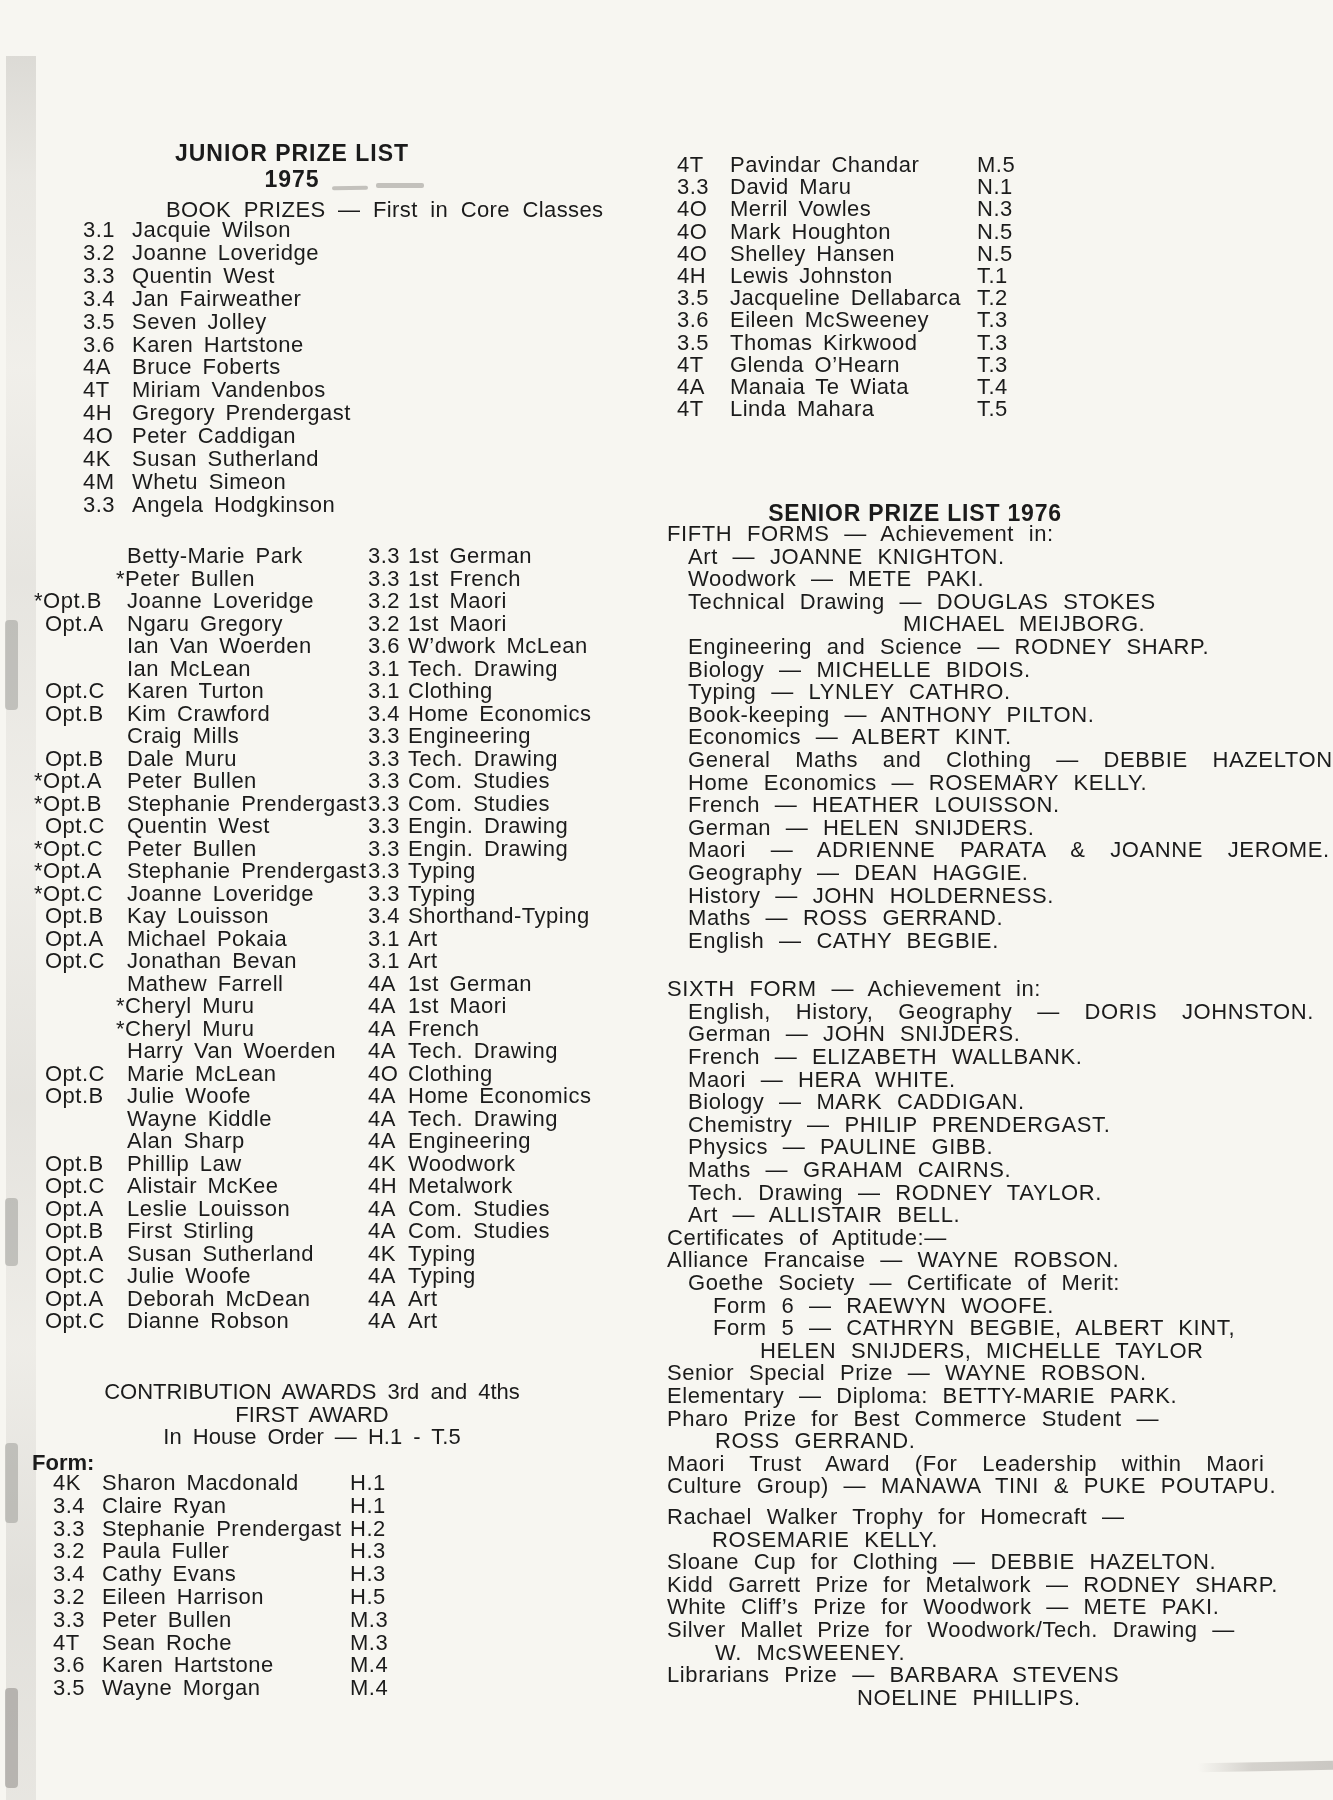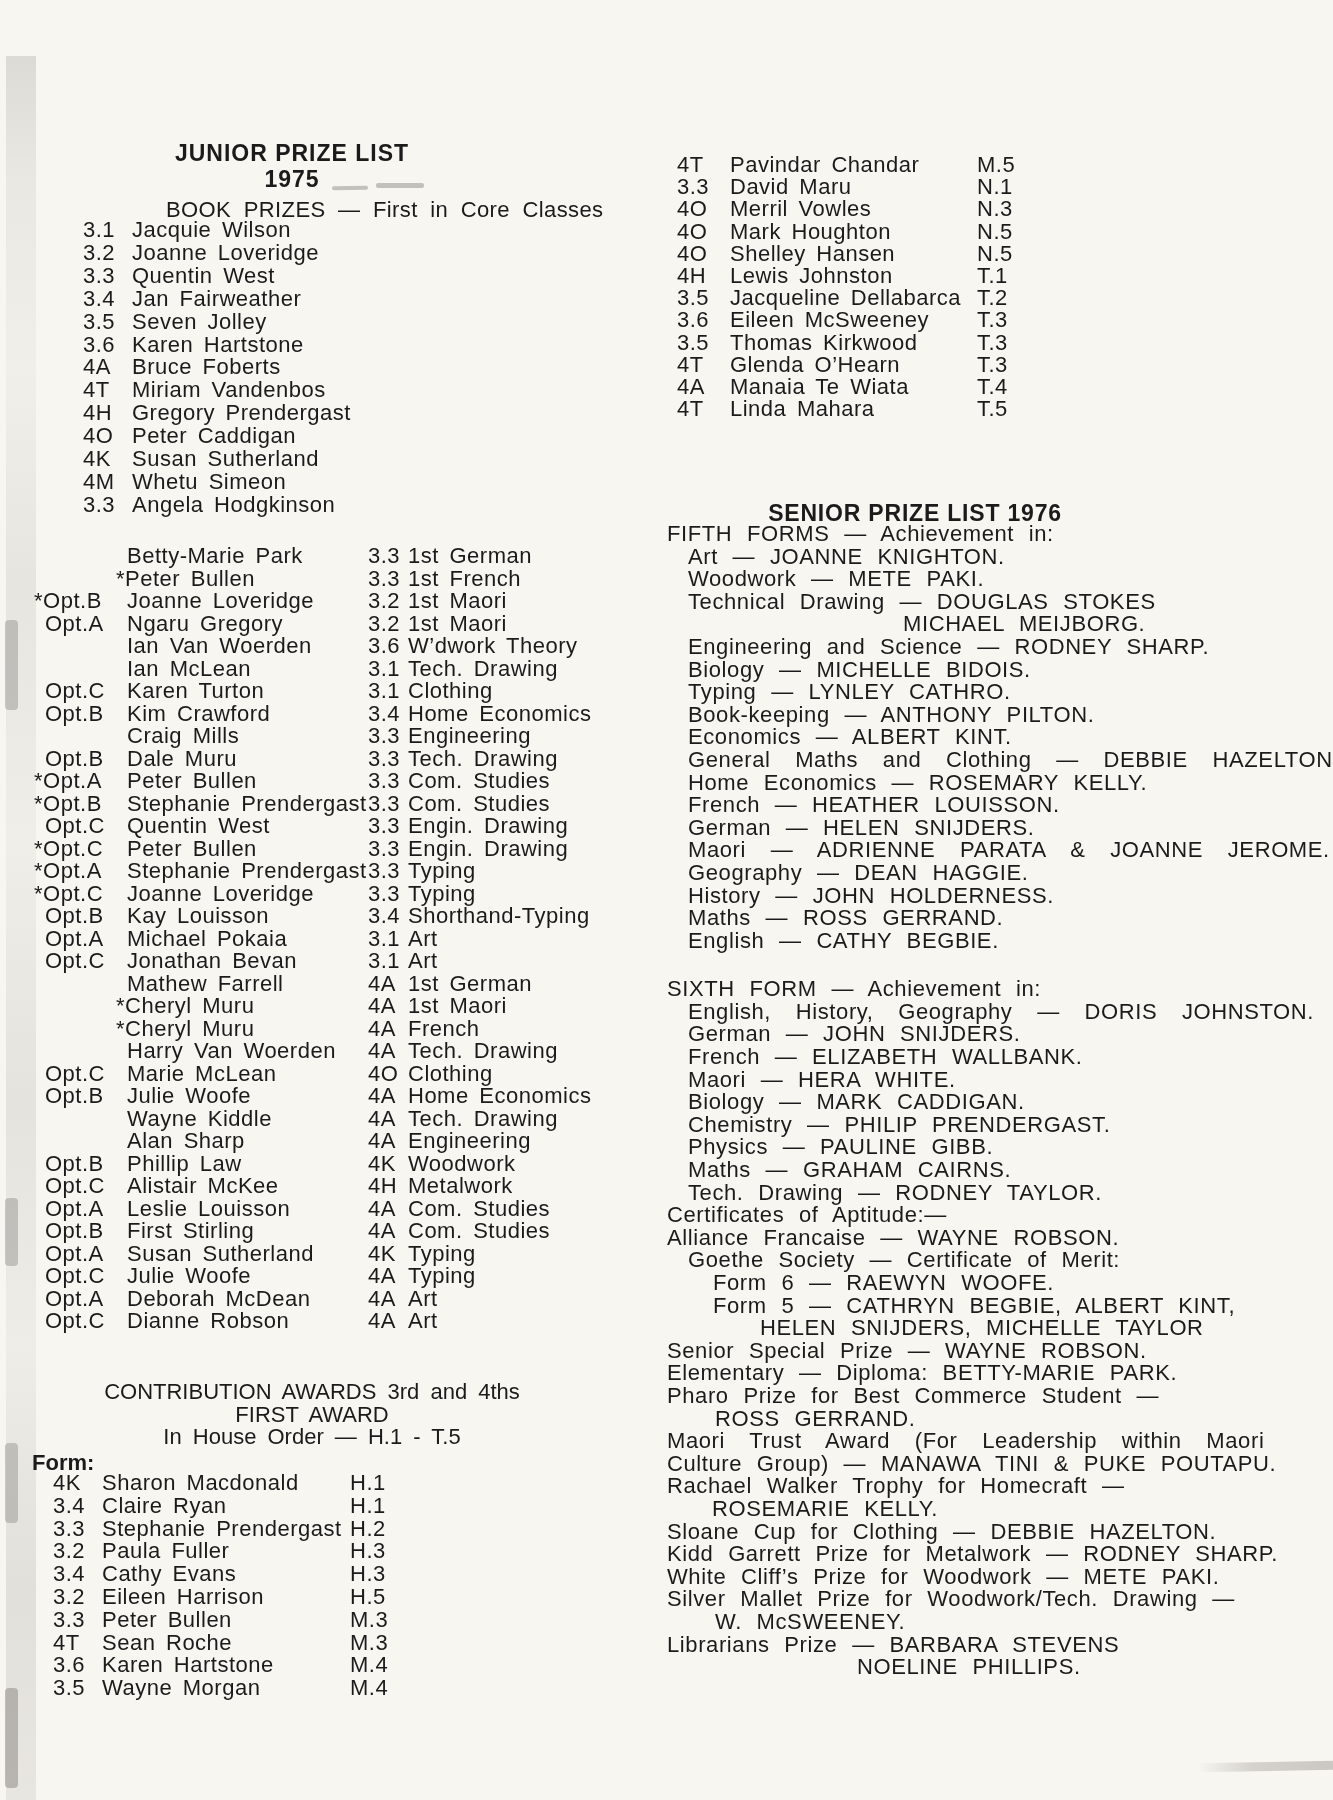--- a/index.html
+++ b/index.html
@@ -92,21 +92,21 @@
       <div class="row"><span class="code">4M</span><span>Whetu Simeon</span></div>
       <div class="row"><span class="code">3.3</span><span>Angela Hodgkinson</span></div>
     </div>
 
   <div class="subject-list">
 
   <div class="row"><span class="opt"></span><span class="sname">Betty-Marie Park</span><span class="code2">3.3</span><span>1st German</span></div>
       <div class="row"><span class="opt"></span><span class="sname" style="text-indent: -11px;">*Peter Bullen</span><span class="code2">3.3</span><span>1st French</span></div>
       <div class="row"><span class="opt" style="text-indent: -11px;">*Opt.B</span><span class="sname">Joanne Loveridge</span><span class="code2">3.2</span><span>1st Maori</span></div>
       <div class="row"><span class="opt">Opt.A</span><span class="sname">Ngaru Gregory</span><span class="code2">3.2</span><span>1st Maori</span></div>
-      <div class="row"><span class="opt"></span><span class="sname">Ian Van Woerden</span><span class="code2">3.6</span><span>W’dwork Theory</span></div>
+      <div class="row"><span class="opt"></span><span class="sname">Ian Van Woerden</span><span class="code2">3.6</span><span>W’dwork McLean</span></div>
       <div class="row"><span class="opt"></span><span class="sname">Ian McLean</span><span class="code2">3.1</span><span>Tech. Drawing</span></div>
       <div class="row"><span class="opt">Opt.C</span><span class="sname">Karen Turton</span><span class="code2">3.1</span><span>Clothing</span></div>
       <div class="row"><span class="opt">Opt.B</span><span class="sname">Kim Crawford</span><span class="code2">3.4</span><span>Home Economics</span></div>
       <div class="row"><span class="opt"></span><span class="sname">Craig Mills</span><span class="code2">3.3</span><span>Engineering</span></div>
       <div class="row"><span class="opt">Opt.B</span><span class="sname">Dale Muru</span><span class="code2">3.3</span><span>Tech. Drawing</span></div>
       <div class="row"><span class="opt" style="text-indent: -11px;">*Opt.A</span><span class="sname">Peter Bullen</span><span class="code2">3.3</span><span>Com. Studies</span></div>
       <div class="row"><span class="opt" style="text-indent: -11px;">*Opt.B</span><span class="sname">Stephanie Prendergast</span><span class="code2">3.3</span><span>Com. Studies</span></div>
       <div class="row"><span class="opt">Opt.C</span><span class="sname">Quentin West</span><span class="code2">3.3</span><span>Engin. Drawing</span></div>
       <div class="row"><span class="opt" style="text-indent: -11px;">*Opt.C</span><span class="sname">Peter Bullen</span><span class="code2">3.3</span><span>Engin. Drawing</span></div>
       <div class="row"><span class="opt" style="text-indent: -11px;">*Opt.A</span><span class="sname">Stephanie Prendergast</span><span class="code2">3.3</span><span>Typing</span></div>
@@ -194,33 +194,34 @@
       <div class="sline gap" style="padding-left: 12px;">SIXTH FORM — Achievement in:</div>
       <div class="sline wide" style="padding-left: 33px;">English, History, Geography — DORIS JOHNSTON.</div>
       <div class="sline" style="padding-left: 33px;">German — JOHN SNIJDERS.</div>
       <div class="sline" style="padding-left: 33px;">French — ELIZABETH WALLBANK.</div>
       <div class="sline" style="padding-left: 33px;">Maori — HERA WHITE.</div>
       <div class="sline" style="padding-left: 33px;">Biology — MARK CADDIGAN.</div>
       <div class="sline" style="padding-left: 33px;">Chemistry — PHILIP PRENDERGAST.</div>
       <div class="sline" style="padding-left: 33px;">Physics — PAULINE GIBB.</div>
       <div class="sline" style="padding-left: 33px;">Maths — GRAHAM CAIRNS.</div>
       <div class="sline" style="padding-left: 33px;">Tech. Drawing — RODNEY TAYLOR.</div>
+      <div class="sline" style="padding-left: 33px;">Art — ALLISTAIR BELL.</div>
       <div class="sline" style="padding-left: 12px;">Certificates of Aptitude:—</div>
       <div class="sline" style="padding-left: 12px;">Alliance Francaise — WAYNE ROBSON.</div>
       <div class="sline" style="padding-left: 33px;">Goethe Society — Certificate of Merit:</div>
       <div class="sline" style="padding-left: 58px;">Form 6 — RAEWYN WOOFE.</div>
       <div class="sline" style="padding-left: 58px;">Form 5 — CATHRYN BEGBIE, ALBERT KINT,</div>
       <div class="sline" style="padding-left: 105px;">HELEN SNIJDERS, MICHELLE TAYLOR</div>
       <div class="sline" style="padding-left: 12px;">Senior Special Prize — WAYNE ROBSON.</div>
       <div class="sline" style="padding-left: 12px;">Elementary — Diploma: BETTY-MARIE PARK.</div>
       <div class="sline" style="padding-left: 12px;">Pharo Prize for Best Commerce Student —</div>
       <div class="sline" style="padding-left: 60px;">ROSS GERRAND.</div>
       <div class="sline wide" style="padding-left: 12px;">Maori Trust Award (For Leadership within Maori</div>
       <div class="sline" style="padding-left: 12px;">Culture Group) — MANAWA TINI &amp; PUKE POUTAPU.</div>
-      <div class="sline" style="padding-left: 12px;">Rachael Walker Trophy for Homecraft —</div>
+      <div class="sline" style="padding-left: 12px; margin-top: 8px;">Rachael Walker Trophy for Homecraft —</div>
       <div class="sline" style="padding-left: 57px;">ROSEMARIE KELLY.</div>
       <div class="sline" style="padding-left: 12px;">Sloane Cup for Clothing — DEBBIE HAZELTON.</div>
       <div class="sline" style="padding-left: 12px;">Kidd Garrett Prize for Metalwork — RODNEY SHARP.</div>
       <div class="sline" style="padding-left: 12px;">White Cliff’s Prize for Woodwork — METE PAKI.</div>
       <div class="sline" style="padding-left: 12px;">Silver Mallet Prize for Woodwork/Tech. Drawing —</div>
       <div class="sline" style="padding-left: 60px;">W. McSWEENEY.</div>
       <div class="sline" style="padding-left: 12px;">Librarians Prize — BARBARA STEVENS</div>
       <div class="sline" style="padding-left: 202px;">NOELINE PHILLIPS.</div>
     </div>
 

